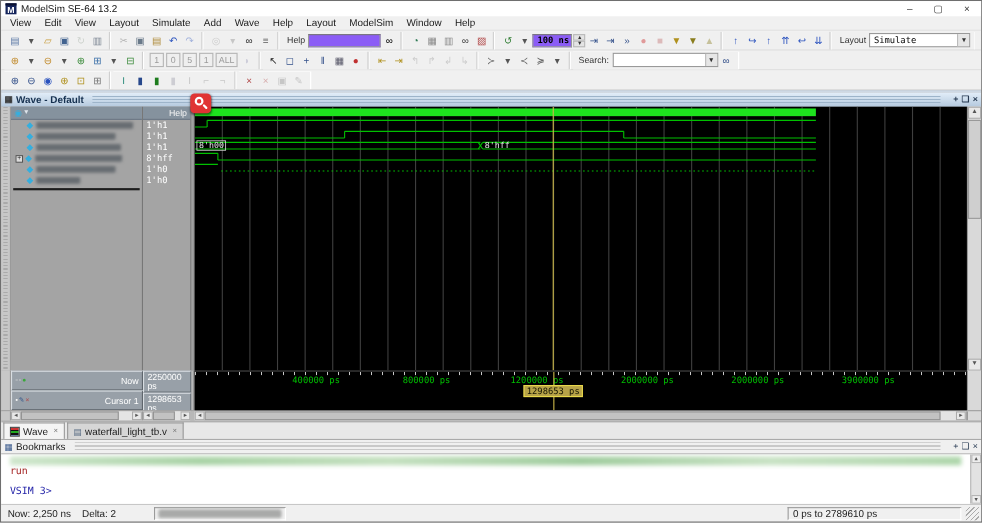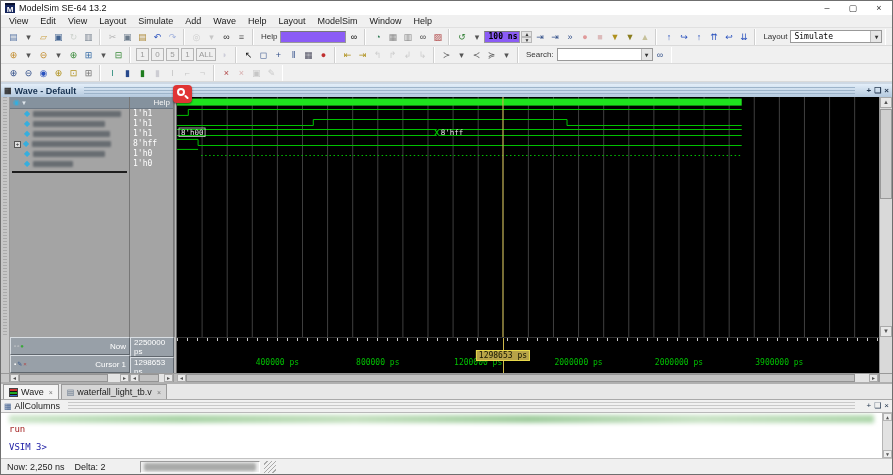--- a/index.html
+++ b/index.html
@@ -60,21 +60,21 @@
   .f-grip { width:9px; background:#c7c7c7; border-right:1px solid #9a9a9a;}
   .f-names { width:120px; display:flex; flex-direction:column;}
   .f-values { width:44px; display:flex; flex-direction:column;}
   .fcell { flex:1; background:#98a0a8; border:1px solid; border-color:#d8dde2 #5f666d #5f666d #d8dde2; color:#fff; font-size:8px; display:flex; align-items:center; padding:0 3px;}
   .fcell .lbl { margin-left:auto; }
   .ficons { display:flex; gap:1px;}
   .ficons span { font-size:6px; line-height:8px;}
   .f-split { width:3px; background:#b8b8b8; border-right:1px solid #666;}
   .ruler { flex:1; background:#000; position:relative; overflow:hidden; border-top:1px solid #333;}
   .ruler .ticks { position:absolute; top:0; left:0; right:0; height:3px; background:repeating-linear-gradient(90deg,#c8c8c8 0 1px,transparent 1px 10px);}
-  .tlabel { position:absolute; top:20px; transform:translateX(-50%); color:#00c000; font-size:8px; font-family:"DejaVu Sans Mono",monospace; white-space:nowrap;}
+  .tlabel { position:absolute; top:3px; transform:translateX(-50%); color:#00c000; font-size:8px; font-family:"DejaVu Sans Mono",monospace; white-space:nowrap;margin-left:10px;}
   .cflag { position:absolute; top:12px; transform:translateX(-50%); background:#b7a348; border:1px solid #e8d84a; color:#141400; font-size:8px; font-family:"DejaVu Sans Mono",monospace; padding:0 2px; line-height:9px; white-space:nowrap;}
   .cline-ruler { position:absolute; top:0; bottom:0; width:1px; background:#cdb94a;}
   .f-corner { width:13px; background:#d9d9d9; border-left:1px solid #999;}
 
   .scrollrow { height:9px; display:flex; background:#c9c9c9; border-top:1px solid #999;}
   .hs { display:flex; align-items:stretch; background:#dadada; border-right:1px solid #999;}
   .hs .sbtn { width:9px; height:auto; line-height:7px;}
   .hs .htrack { flex:1; position:relative; background:#e4e4e4;}
   .hs .hthumb { position:absolute; top:0; bottom:0; background:#c2c2c2; border:1px solid #949494;}
 
@@ -511,21 +511,21 @@
       <span class="tab">
         <span class="fileicon">▤</span>
         <span>waterfall_light_tb.v</span>
         <span class="closex">×</span>
       </span>
     </div>
 
   <div class="transcript">
     <div class="tr-header">
       <span class="tr-icon">▦</span>
-      <span>AllColumns</span>
+      <span>Bookmarks</span>
       <span class="ripple" style="background:repeating-linear-gradient(180deg,#c9c9c9 0 1px,rgba(0,0,0,0) 1px 3px)"></span>
       <span class="panebtns" style="color:#333">
         <span>+</span>
         <span>❑</span>
         <span>×</span>
       </span>
     </div>
     <div class="tr-body" id="tr-body">
       <div class="tr-vscroll">
         <span>▲</span>
@@ -539,16 +539,19 @@
   </div>
 
   <div class="statusbar">
     <span class="sb-left">
       <span>Now: 2,250 ns</span>
       <span>Delta: 2</span>
     </span>
     <span class="sb-blurcell">
         <span class="sb-blur"></span>
       </span>
+    <span class="sb-range">
+        <span>0 ps to 2789610 ps</span>
+      </span>
     <span class="sb-grip"></span>
   </div>
 
 </div>
 
 </body></html>

